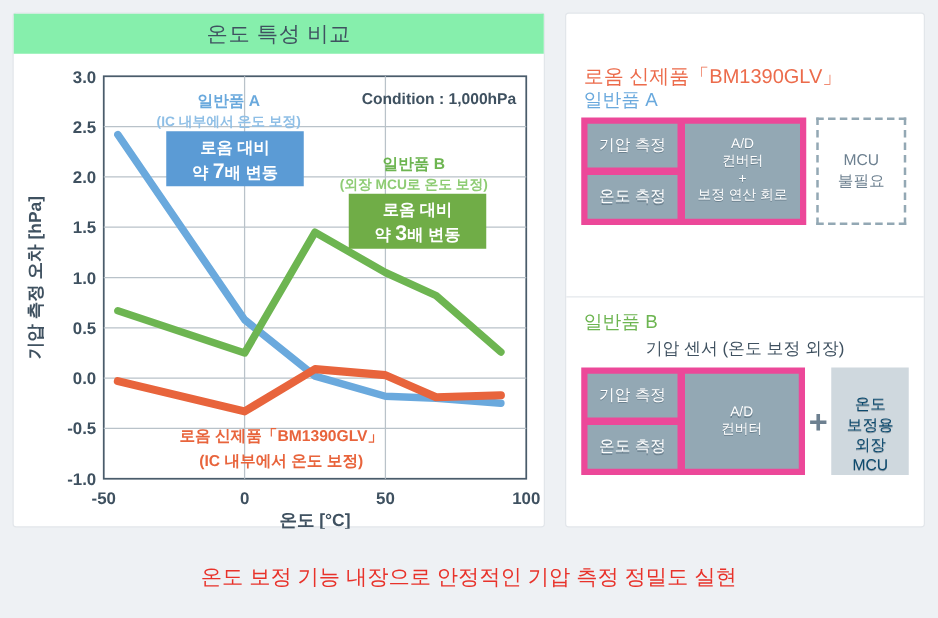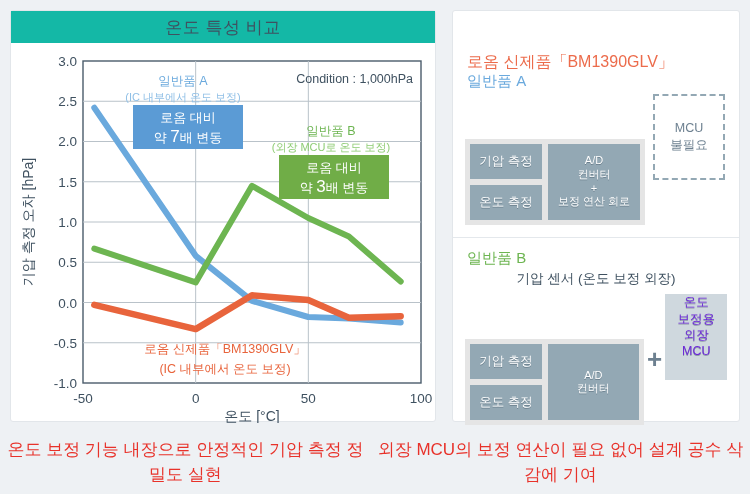--- a/index.html
+++ b/index.html
@@ -18,28 +18,28 @@
     background:#ffffff;
     border:1px solid #e2e6ea;
     border-radius:3px;
     box-sizing:border-box;
   }
   #chart-panel{left:10px;top:10px;width:426px;height:412px;}
   #right-panel{left:452px;top:10px;width:288px;height:412px;}
 
   .panel-title{
     position:absolute;left:0;right:0;top:0;height:32px;
-    background:#14b8a6;
+    background:#86efac;
     display:flex;align-items:center;justify-content:center;
     font-size:17px;color:#3f5160;letter-spacing:.5px;
     box-sizing:border-box;
   }
 
   
-  #chart-area{position:absolute;left:0;top:32px;right:0;bottom:0;}
+  #chart-area{position:absolute;left:0;top:32px;right:0;bottom:0;font-weight:bold;}
   #plot-svg{position:absolute;left:0;top:0;}
 
   .axis-tick{font-size:13.5px;fill:#3f5160;font-family:"Liberation Sans",sans-serif;}
   .axis-title{font-size:14px;fill:#3f5160;font-family:"Liberation Sans",sans-serif;}
   .cond-text{font-size:12.5px;fill:#3f5160;font-family:"Liberation Sans",sans-serif;}
 
   .anno{font-size:12.5px;font-family:"Liberation Sans",sans-serif;}
   .anno-sub{font-size:11px;font-family:"Liberation Sans",sans-serif;}
 
   .badge-text{font-size:13px;fill:#ffffff;font-family:"Liberation Sans",sans-serif;}
@@ -55,21 +55,21 @@
 
   .lbl-rohm{font-size:16px;color:#ec6b4b;line-height:1.15;margin:0 0 1px 2px;}
   .lbl-a{font-size:15px;color:#6aa9dd;line-height:1.15;margin:0 0 4px 2px;}
   .lbl-b{font-size:15px;color:#6db551;line-height:1.15;margin:0 0 4px 2px;}
   .sensor-caption{
     font-size:13.5px;color:#3f5160;text-align:center;margin:4px 0 6px 0;
   }
 
   .diagram{display:flex;align-items:stretch;gap:0;}
   .sensor-box{
-    background:#e5e5e5;padding:5px;display:flex;gap:6px;box-sizing:border-box;margin-top:45px;
+    background:#ec4899;padding:5px;display:flex;gap:6px;box-sizing:border-box;
   }
   .meas-col{display:flex;flex-direction:column;gap:6px;}
   .meas-cell{
     background:#93a8b4;color:#ffffff;font-size:12.5px;
     display:flex;align-items:center;justify-content:center;
     box-sizing:border-box;
     text-shadow:0 1px 0 rgba(60,80,95,.45);
   }
   .adc-cell{
     background:#93a8b4;color:#ffffff;font-size:11px;
@@ -80,22 +80,22 @@
   .mcu-dashed{
     border:2px dashed #93a8b4;color:#6d8090;font-size:12.5px;
     display:flex;align-items:center;justify-content:center;text-align:center;
     line-height:1.3;box-sizing:border-box;background:#ffffff;
   }
   .plus-sign{
     color:#6d8090;font-size:26px;font-weight:bold;
     display:flex;align-items:center;justify-content:center;width:22px;
   }
   .mcu-solid{
-    background:#cfd8de;color:#6d28d9;font-size:12.5px;
-    display:flex;align-items:flex-start;justify-content:center;text-align:center;
+    background:#cfd8de;color:#0c4a6e;font-size:12.5px;
+    display:flex;align-items:flex-end;justify-content:center;text-align:center;
     line-height:1.3;box-sizing:border-box;
     text-shadow:0 1px 0 rgba(60,80,95,.45);
   }
 
   
   #footer{
     position:absolute;left:0;right:0;top:430px;height:64px;
     display:flex;flex-direction:row;align-items:center;justify-content:center;
     color:#e8322a;font-size:17px;line-height:1.5;text-align:center;
   }
@@ -242,16 +242,15 @@
             <div>외장</div>
             <div>MCU</div>
           </div>
         </div>
       </div>
     </div>
   </div>
 
   <div id="footer">
     <div>온도 보정 기능 내장으로 안정적인 기압 측정 정밀도 실현</div>
-    <div>외장 MCU의 보정 연산이 필요 없어 설계 공수 삭감에 기여</div>
   </div>
 
 </div>
 
 </body></html>

